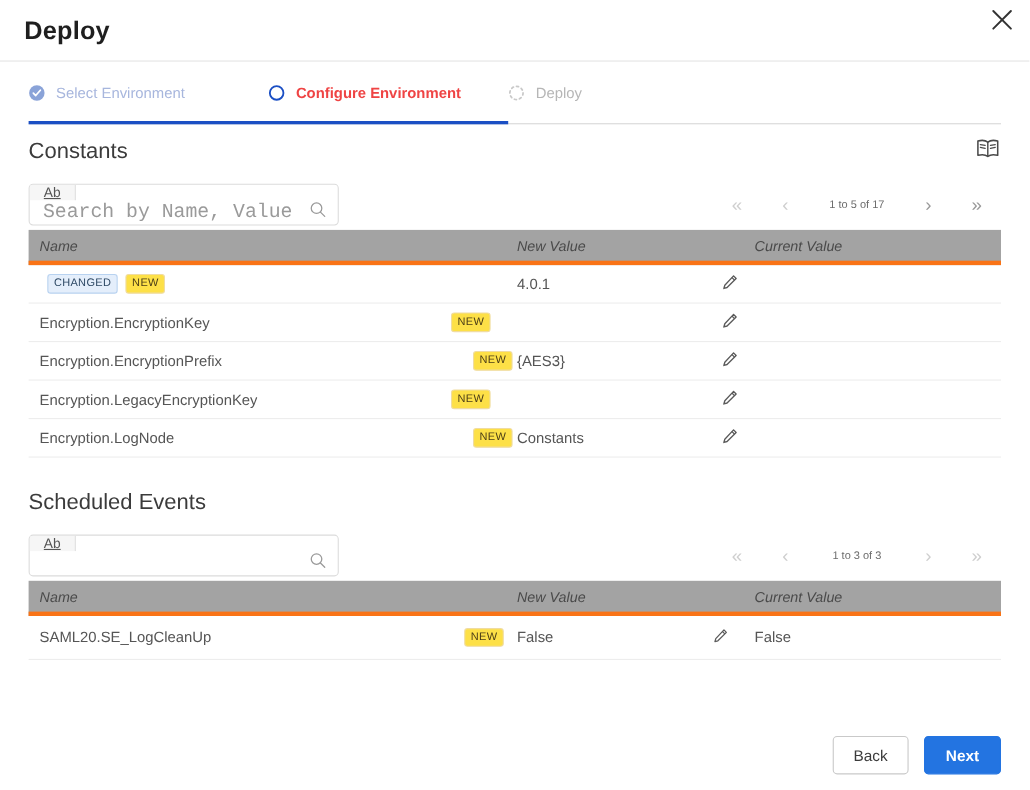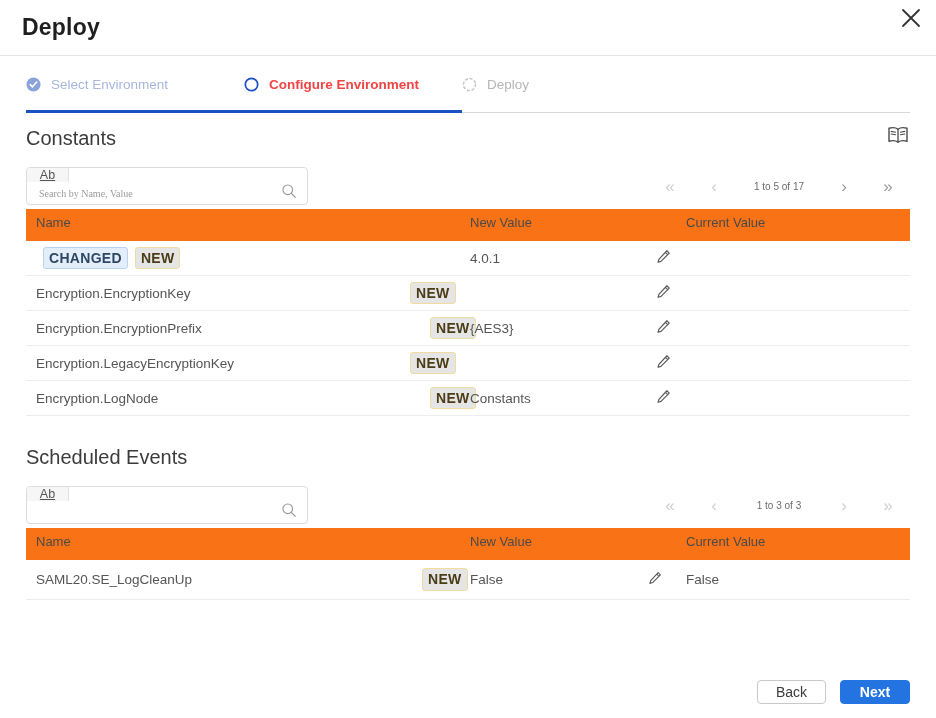--- a/index.html
+++ b/index.html
@@ -128,22 +128,22 @@
     position: relative;
     display: flex;
     align-items: center;
   }
   .search-field input {
     width: 100%;
     height: 100%;
     border: 0;
     outline: none;
     padding: 0 34px 0 12px;
-    font-size: 10px;
-    font-family: Liberation Serif, serif;
+    font-size: 18px;
+    font-family: Liberation Mono, monospace;
     color: #ef4444;
     background: transparent;
   }
   .search-field input::placeholder { color: #9a9a9a; }
   .search-icon {
     position: absolute;
     right: 10px; top: 50%;
     transform: translateY(-50%);
     cursor: pointer;
   }
@@ -167,49 +167,50 @@
     color: #6b6b6b;
     white-space: nowrap;
     padding: 0 6px;
     min-width: 86px;
     text-align: center;
   }
   .name-text { overflow: hidden; text-overflow: ellipsis; }
 
   .badge {
     display: inline-block;
-    font-size: 14px;
-    font-weight: bold;
+    font-size: 10px;
+    font-weight: normal;
     letter-spacing: .3px;
     padding: 2px 5px 1px;
     border-radius: 3px;
     line-height: 1.25;
     white-space: nowrap;
   }
   .badge-changed {
     background: #e4eefb;
     border: 1px solid #b8d2f0;
     color: #2c4763;
   }
   .badge-new {
-    background: #e5e5e5;
+    background: #fde047;
     border: 1px solid #f0dca0;
     color: #4a3c17;
   }
 
   
   .row-line {
     position: relative;
     height: 35px;
     border-bottom: 1px solid #ededed;
   }
   .row-line.header {
-    background: #f97316;
+    background: #a3a3a3;
     height: 32px;
-    border-bottom: 6px solid #f97316;
+    border-bottom: 4px solid #f97316;
+    font-style: italic;
   }
   .cell {
     position: absolute;
     top: 0; bottom: 0;
     display: flex;
     align-items: center;
     font-size: 13.5px;
     color: #555;
     white-space: nowrap;
   }
@@ -221,21 +222,21 @@
 
   
   .footer {
     position: absolute;
     right: 26px;
     bottom: 14px;
     display: flex;
     gap: 14px;
   }
   .btn {
-    height: 24px;
+    height: 35px;
     min-width: 65px;
     padding: 0 18px;
     border-radius: 4px;
     font-size: 14px;
     font-family: "Liberation Sans", sans-serif;
     cursor: pointer;
     display: flex;
     align-items: center;
     justify-content: center;
   }

